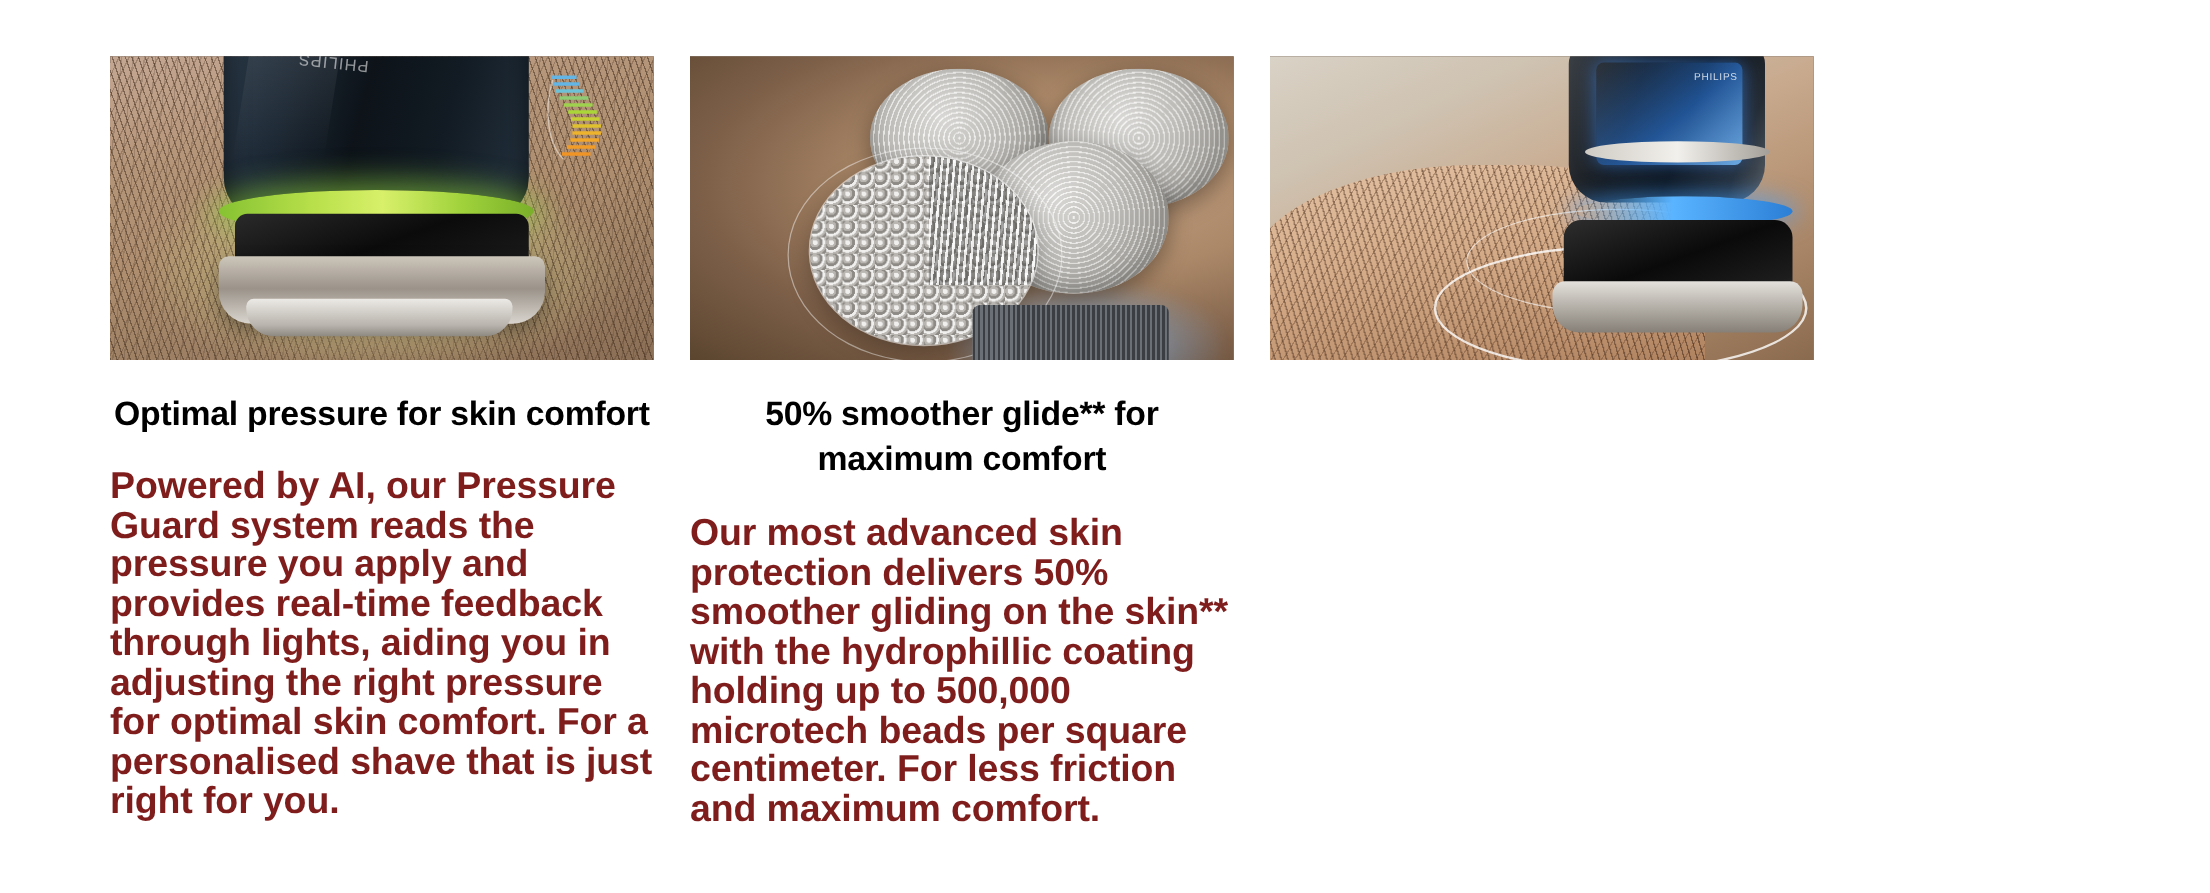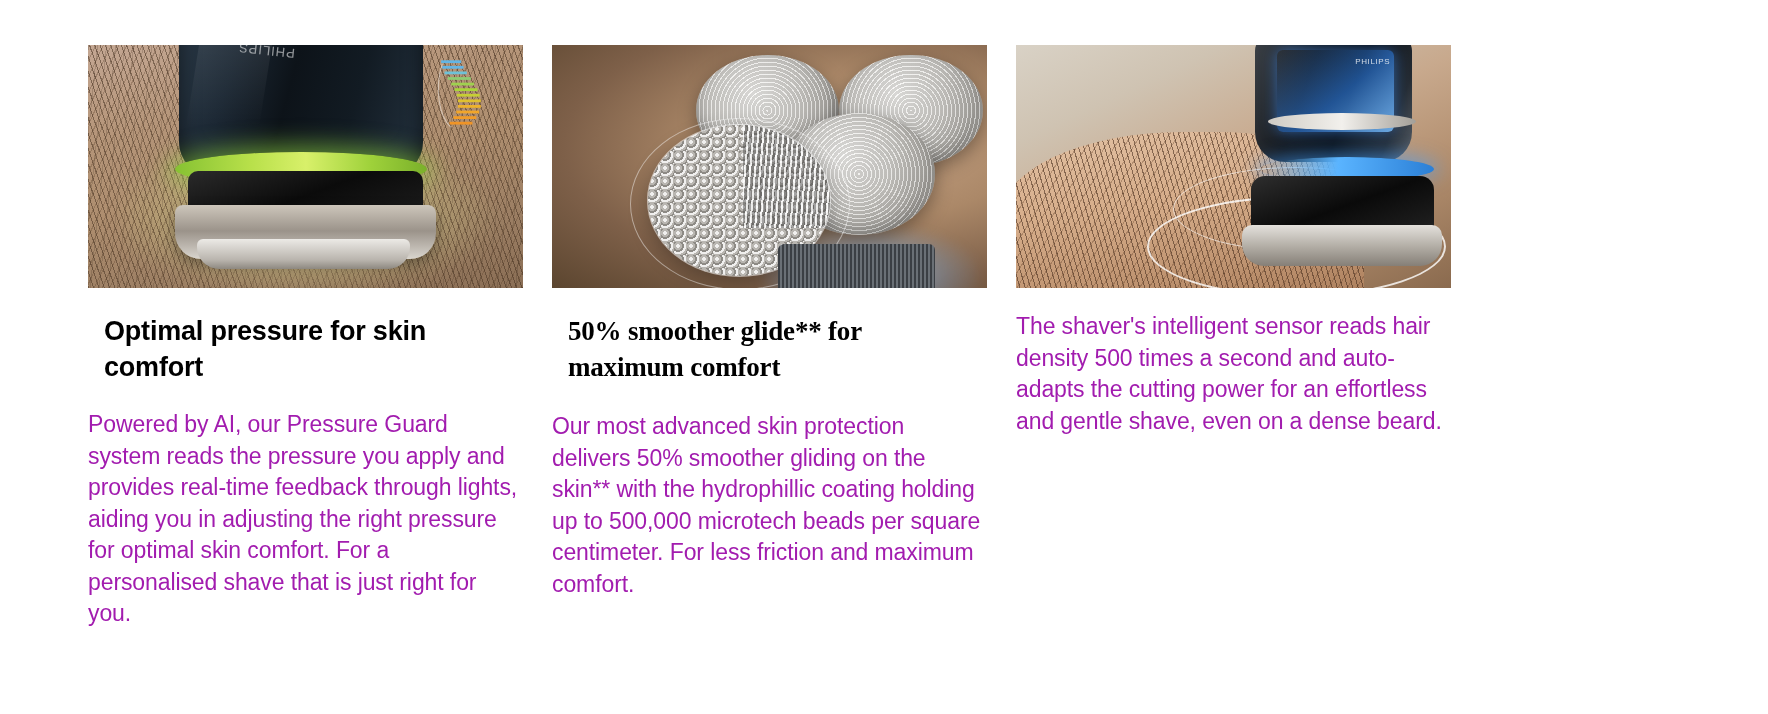--- a/index.html
+++ b/index.html
@@ -271,40 +271,41 @@
   .m3-plate {
     position: absolute;
     left: 52%; top: 74%;
     width: 46%; height: 17%;
     border-radius: 10px 10px 22px 22px;
     background: linear-gradient(180deg, #e4e1dc 0%, #b0aba3 55%, #857f77 100%);
   }
 
   
   .card-title {
-    margin: 16px;
+    margin: 0;
     padding: 0;
     font-family: "Liberation Sans", sans-serif;
     font-weight: bold;
     font-size: 27px;
     line-height: 36px;
     letter-spacing: -0.2px;
     color: #000000;
+    text-align: center;
   }
   .c1 .card-title { margin-top: 25px; }
-  .c2 .card-title { margin-top: 25px; font-family: Liberation Serif, serif; }
+  .c2 .card-title { margin-top: 25px; }
   .c3 .card-title { margin-top: 25px; }
   .card-body {
     margin: 0;
     font-family: "Liberation Sans", sans-serif;
-    font-weight: normal;
-    font-size: 23px;
+    font-weight: bold;
+    font-size: 30px;
     line-height: 31.5px;
     letter-spacing: -0.1px;
-    color: #a21caf;
+    color: #7f1d1d;
   }
   .c1 .card-body { margin-top: 24px; }
   .c2 .card-body { margin-top: 26px; }
   .c3 .card-body { margin-top: 23px; }
 </style>
 </head>
 <body>
 
 <div class="page">
   <div class="feature-grid">
@@ -369,17 +370,16 @@
         <div class="m3-halo"></div>
         <div class="m3-halo2"></div>
         <div class="m3-body"></div>
         <div class="m3-led-panel"></div>
         <span class="m3-logo">PHILIPS</span>
         <div class="m3-collar"></div>
         <div class="m3-blue-ring"></div>
         <div class="m3-head"></div>
         <div class="m3-plate"></div>
       </div>
-      <p class="card-body">The shaver's intelligent sensor reads hair density 500 times a second and auto-adapts the cutting power for an effortless and gentle shave, even on a dense beard.</p>
     </div>
 
   </div>
 </div>
 
 </body></html>

